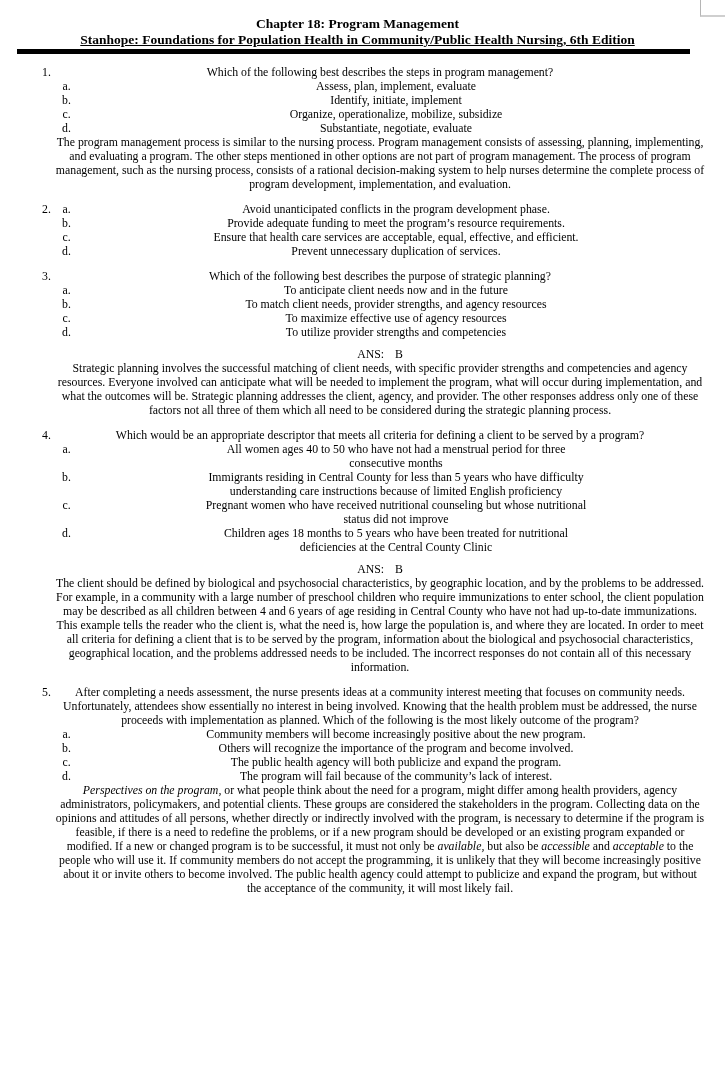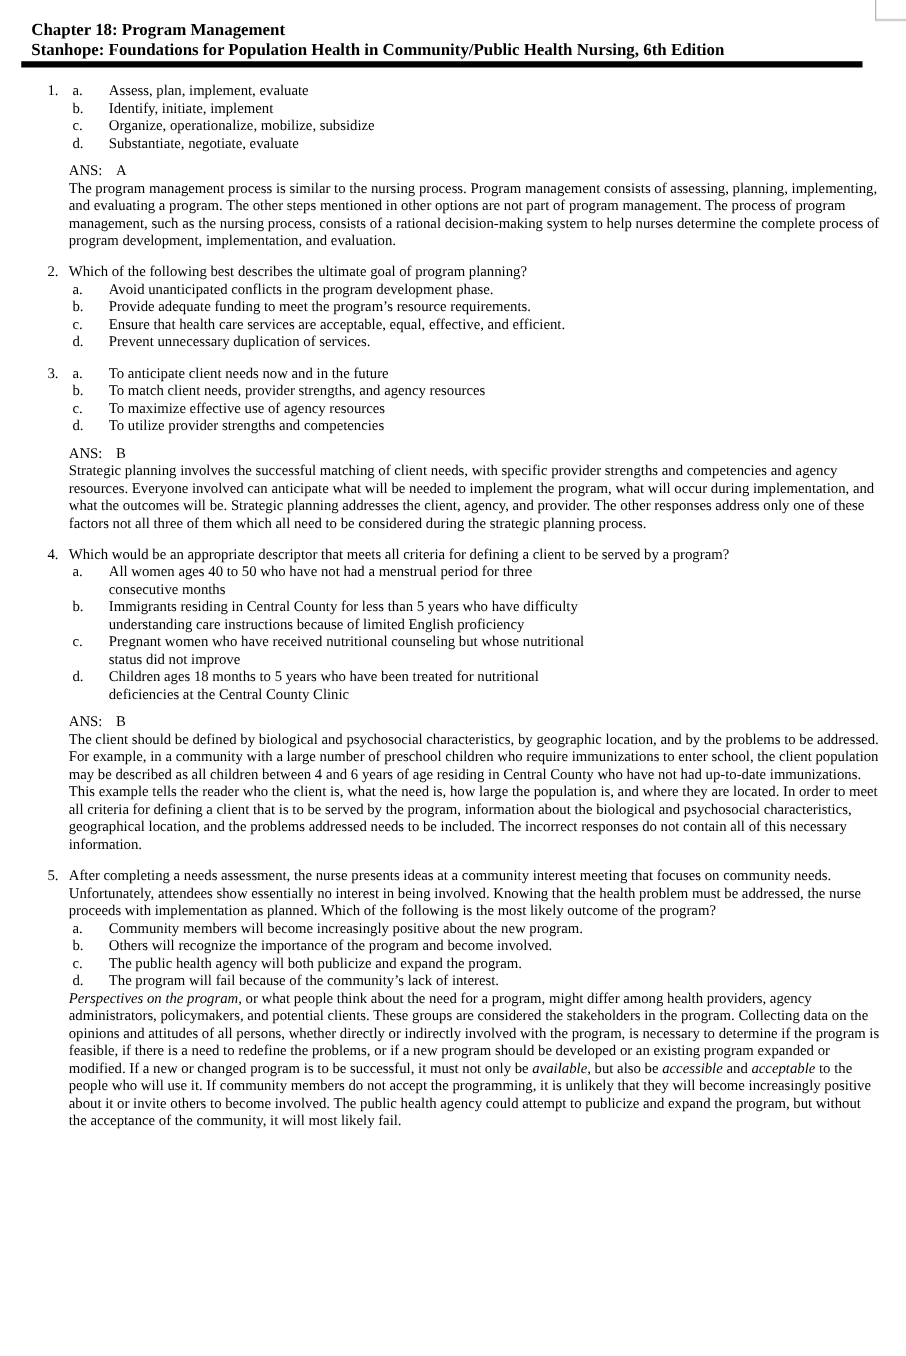--- a/index.html
+++ b/index.html
@@ -3,38 +3,38 @@
 <meta charset="utf-8">
 <style>
   * { margin: 0; padding: 0; box-sizing: border-box; }
   html, body { background: #ffffff; }
   body {
     width: 725px; height: 1085px;
     font-family: "Liberation Serif", "DejaVu Serif", serif;
     font-size: 11.8px; line-height: 14px; color: #000;
     position: relative; overflow: hidden;
   }
-  .page { position: relative; width: 725px; height: 910px; overflow: hidden; }
+  .page { position: relative; width: 725px; height: 910px; overflow: hidden; text-align: center; }
 
   .corner {
     position: absolute; top: 0; right: 0;
     width: 25px; height: 17px;
     border-left: 1px solid #b5b5b5;
     border-bottom: 2px solid #cfcfcf;
     background: #fff;
   }
 
   .header { margin: 16px 35px 0 17px; }
   .header .h1, .header .h2 {
     margin-left: 8px;
     font-weight: bold;
     font-size: 13.5px;
     line-height: 16px;
   }
-  .header .h2 { }
+  .header .h2 { text-decoration: underline; }
   .header .bar { width: 673px; height: 5px; background: #000; margin-top: 1px; }
 
   .section-title {
     font-weight: bold;
     font-size: 12px;
     margin: 24px 0 0 25px;
     letter-spacing: 0.2px;
   }
 
   .questions { margin: 11px 20px 0 38px; }
@@ -66,52 +66,48 @@
     <div class="bar"></div>
   </div>
 
 
   <div class="questions">
 
     <div class="q">
       <div class="q-row">
         <span class="q-num">1.</span>
         <div class="q-body">
+          <div class="q-stem">Which of the following best describes the steps in program management?</div>
           <div class="opts">
             <div class="opt">
               <span class="opt-letter">a.</span>
               <span class="opt-text">Assess, plan, implement, evaluate</span>
             </div>
             <div class="opt">
               <span class="opt-letter">b.</span>
               <span class="opt-text">Identify, initiate, implement</span>
             </div>
             <div class="opt">
               <span class="opt-letter">c.</span>
               <span class="opt-text">Organize, operationalize, mobilize, subsidize</span>
             </div>
             <div class="opt">
               <span class="opt-letter">d.</span>
               <span class="opt-text">Substantiate, negotiate, evaluate</span>
             </div>
           </div>
-          <div class="ans-line">
-            <span class="ans-label">ANS:</span>
-            <span class="ans-value">A</span>
-          </div>
           <div class="rationale"><span>The program management process is similar to the nursing process. Program management consists of assessing, planning, implementing, and evaluating a program. The other steps mentioned in other options are not part of program management. The process of program management, such as the nursing process, consists of a rational decision-making system to help nurses determine the complete process of program development, implementation, and evaluation.</span></div>
         </div>
       </div>
     </div>
 
     <div class="q">
       <div class="q-row">
         <span class="q-num">2.</span>
         <div class="q-body">
-          <div class="q-stem">Which of the following best describes the ultimate goal of program planning?</div>
           <div class="opts">
             <div class="opt">
               <span class="opt-letter">a.</span>
               <span class="opt-text">Avoid unanticipated conflicts in the program development phase.</span>
             </div>
             <div class="opt">
               <span class="opt-letter">b.</span>
               <span class="opt-text">Provide adequate funding to meet the program’s resource requirements.</span>
             </div>
             <div class="opt">
@@ -124,20 +120,21 @@
             </div>
           </div>
         </div>
       </div>
     </div>
 
     <div class="q">
       <div class="q-row">
         <span class="q-num">3.</span>
         <div class="q-body">
+          <div class="q-stem">Which of the following best describes the purpose of strategic planning?</div>
           <div class="opts">
             <div class="opt">
               <span class="opt-letter">a.</span>
               <span class="opt-text">To anticipate client needs now and in the future</span>
             </div>
             <div class="opt">
               <span class="opt-letter">b.</span>
               <span class="opt-text">To match client needs, provider strengths, and agency resources</span>
             </div>
             <div class="opt">

